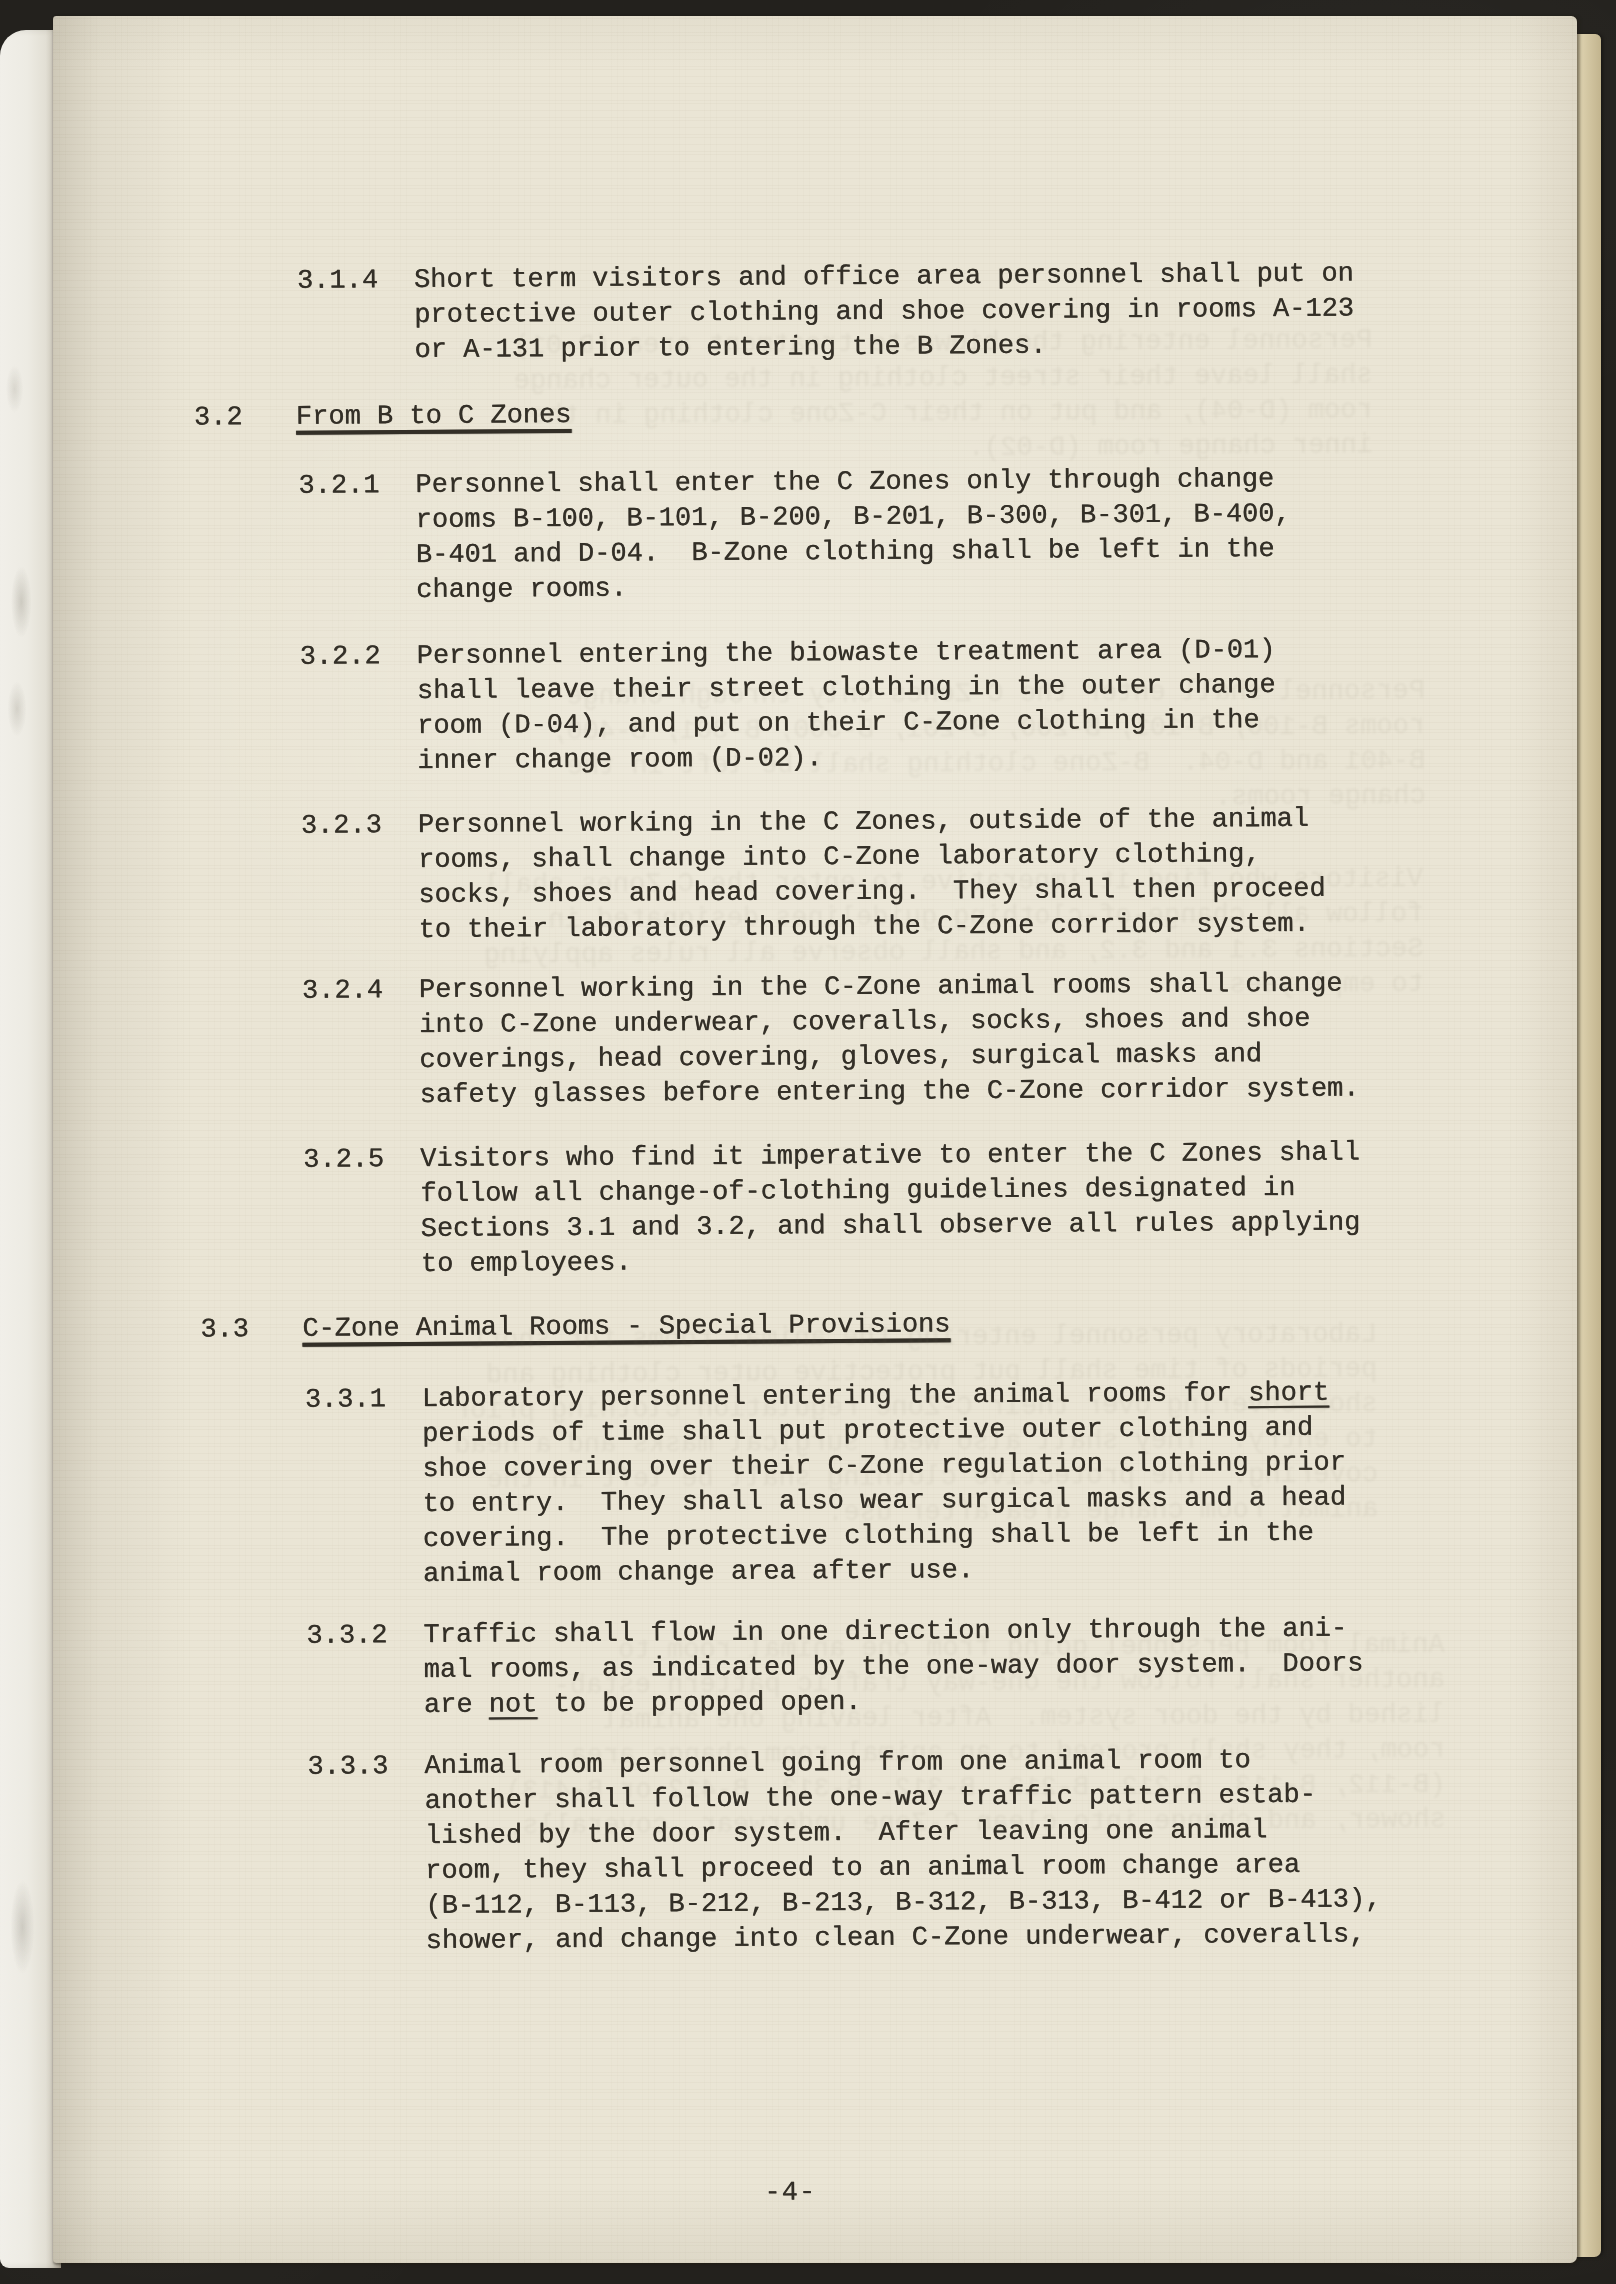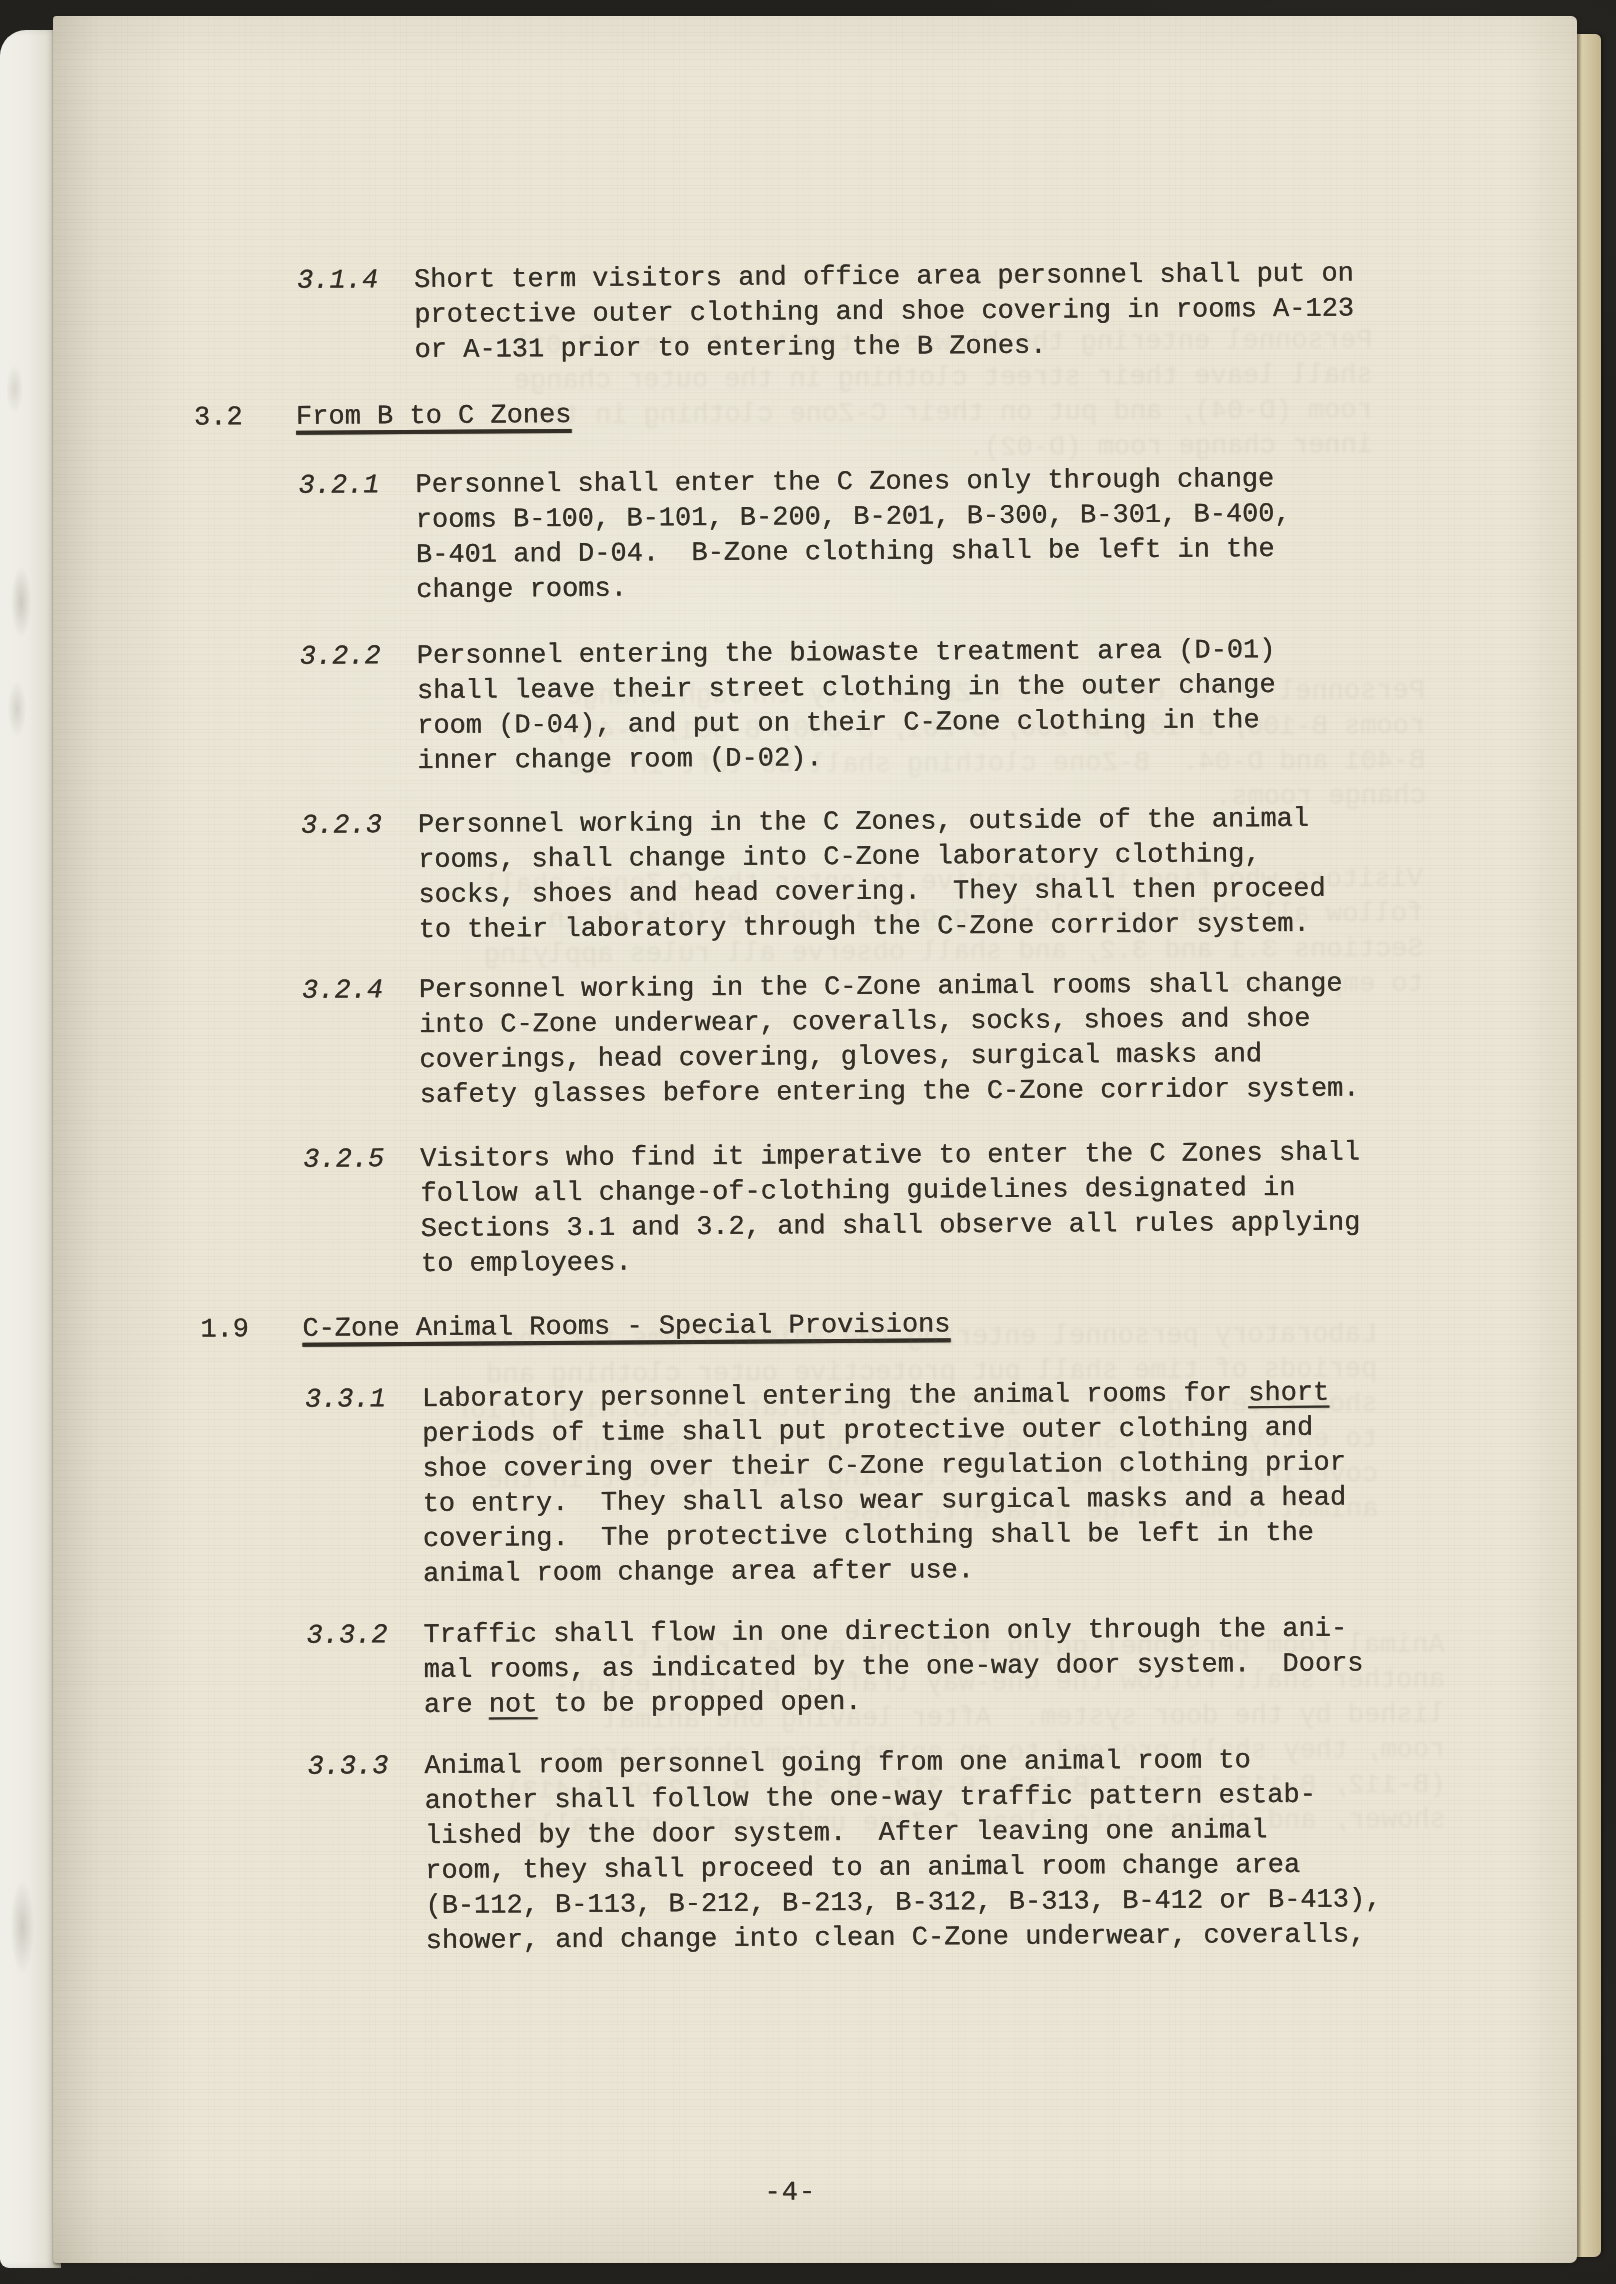--- a/index.html
+++ b/index.html
@@ -58,21 +58,21 @@
   
   .typed{
     position:absolute;inset:0;
     transform:rotate(-0.4deg);transform-origin:359px 258px;
     color:var(--ink,#332f27);
     font-size:27px;line-height:35px;
     text-shadow:0.3px 0.2px 0.4px rgba(51,47,39,.75), -0.2px 0 0.3px rgba(51,47,39,.35);
   }
   .sec{position:absolute;left:0;width:1616px;}
   .sec .num{position:absolute;white-space:pre;}
-  .sec.item .num{left:244px;font-style:italic;}
+  .sec.item .num{left:244px;}
   .sec.heading .num{left:140px;}
   .sec .body{position:absolute;}
   .sec.item .body{left:361px;}
   .sec.heading .body{left:242px;}
   .line{white-space:pre;height:35px;}
   .heading .title{
     white-space:pre;
     text-decoration-line:underline;
     text-decoration-thickness:3.9px;
     text-underline-offset:7.3px;
@@ -155,21 +155,21 @@
       <div class="sec item" style="top: 1126px;">
         <span class="num">3.2.5</span>
         <div class="body">
           <div class="line"><span>Visitors who find it imperative to enter the C Zones shall</span></div>
           <div class="line"><span>follow all change-of-clothing guidelines designated in</span></div>
           <div class="line"><span>Sections 3.1 and 3.2, and shall observe all rules applying</span></div>
           <div class="line"><span>to employees.</span></div>
         </div>
       </div>
       <div class="sec heading" style="top: 1295px;">
-        <span class="num">1.9</span>
+        <span class="num">3.3</span>
         <span class="body title">C-Zone Animal Rooms - Special Provisions</span>
       </div>
       <div class="sec item" style="top: 1366px;">
         <span class="num">3.3.1</span>
         <div class="body">
           <div class="line"><span>Laboratory personnel entering the animal rooms for </span><span class="u">short</span></div>
           <div class="line"><span>periods of time shall put protective outer clothing and</span></div>
           <div class="line"><span>shoe covering over their C-Zone regulation clothing prior</span></div>
           <div class="line"><span>to entry.  They shall also wear surgical masks and a head</span></div>
           <div class="line"><span>covering.  The protective clothing shall be left in the</span></div>

